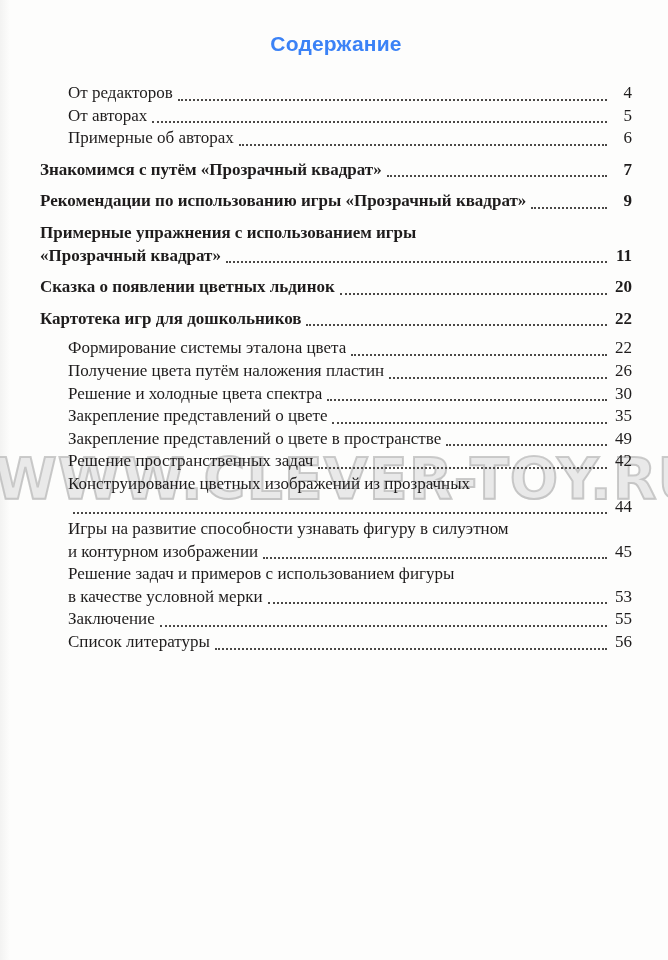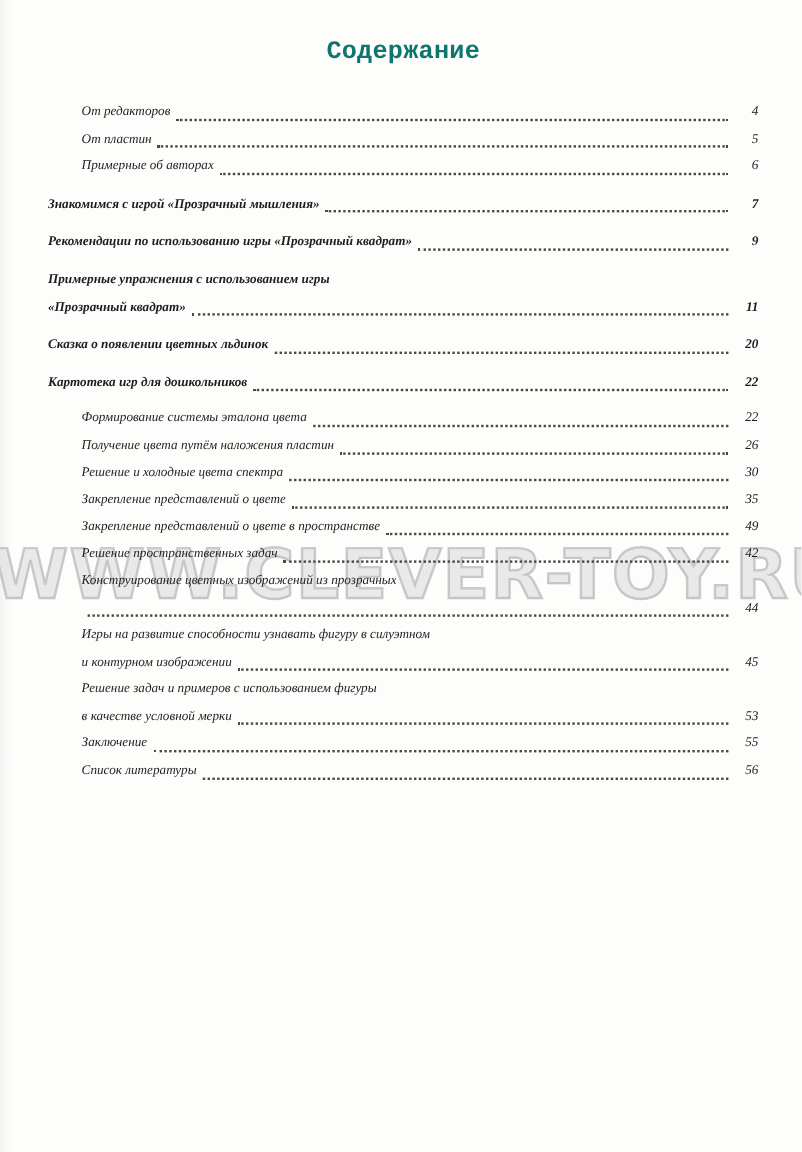--- a/index.html
+++ b/index.html
@@ -23,32 +23,31 @@
     content: "";
     position: absolute;
     left: 0; top: 0; bottom: 0;
     width: 10px;
     background: linear-gradient(to right, rgba(120,120,120,0.08), rgba(120,120,120,0));
     pointer-events: none;
   }
   .toc-title {
     margin: 0 0 27px 0;
     text-align: center;
-    font-family: Liberation Mono, monospace;
+    font-family: Liberation Sans, sans-serif;
     font-weight: 700;
     font-size: 21px;
     line-height: 22px;
-    color: #0f766e;
+    color: #3b82f6;
     letter-spacing: 0.2px;
   }
   .toc {
     position: relative;
     z-index: 2;
-    font-size: 11px;
-    font-style: italic;
+    font-size: 17px;
   }
   .toc-entry { margin: 0; }
   .toc-entry.section {
     font-weight: 700;
     margin-top: 9px;
   }
   .toc-entry.section + .toc-entry.sub { margin-top: 7px; }
   .toc-entry.sub { padding-left: 28px; }
   .toc-line {
     display: flex;
@@ -95,35 +94,35 @@
   <div class="toc" id="toc-list">
       <div class="toc-entry sub">
         <div class="toc-line">
           <span class="t">От редакторов</span>
           <span class="leader"></span>
           <span class="pn">4</span>
         </div>
       </div>
       <div class="toc-entry sub">
         <div class="toc-line">
-          <span class="t">От пластин</span>
+          <span class="t">От авторах</span>
           <span class="leader"></span>
           <span class="pn">5</span>
         </div>
       </div>
       <div class="toc-entry sub">
         <div class="toc-line">
           <span class="t">Примерные об авторах</span>
           <span class="leader"></span>
           <span class="pn">6</span>
         </div>
       </div>
       <div class="toc-entry section">
         <div class="toc-line">
-          <span class="t">Знакомимся с игрой «Прозрачный мышления»</span>
+          <span class="t">Знакомимся с путём «Прозрачный квадрат»</span>
           <span class="leader"></span>
           <span class="pn">7</span>
         </div>
       </div>
       <div class="toc-entry section">
         <div class="toc-line">
           <span class="t">Рекомендации по использованию игры «Прозрачный квадрат»</span>
           <span class="leader"></span>
           <span class="pn">9</span>
         </div>

